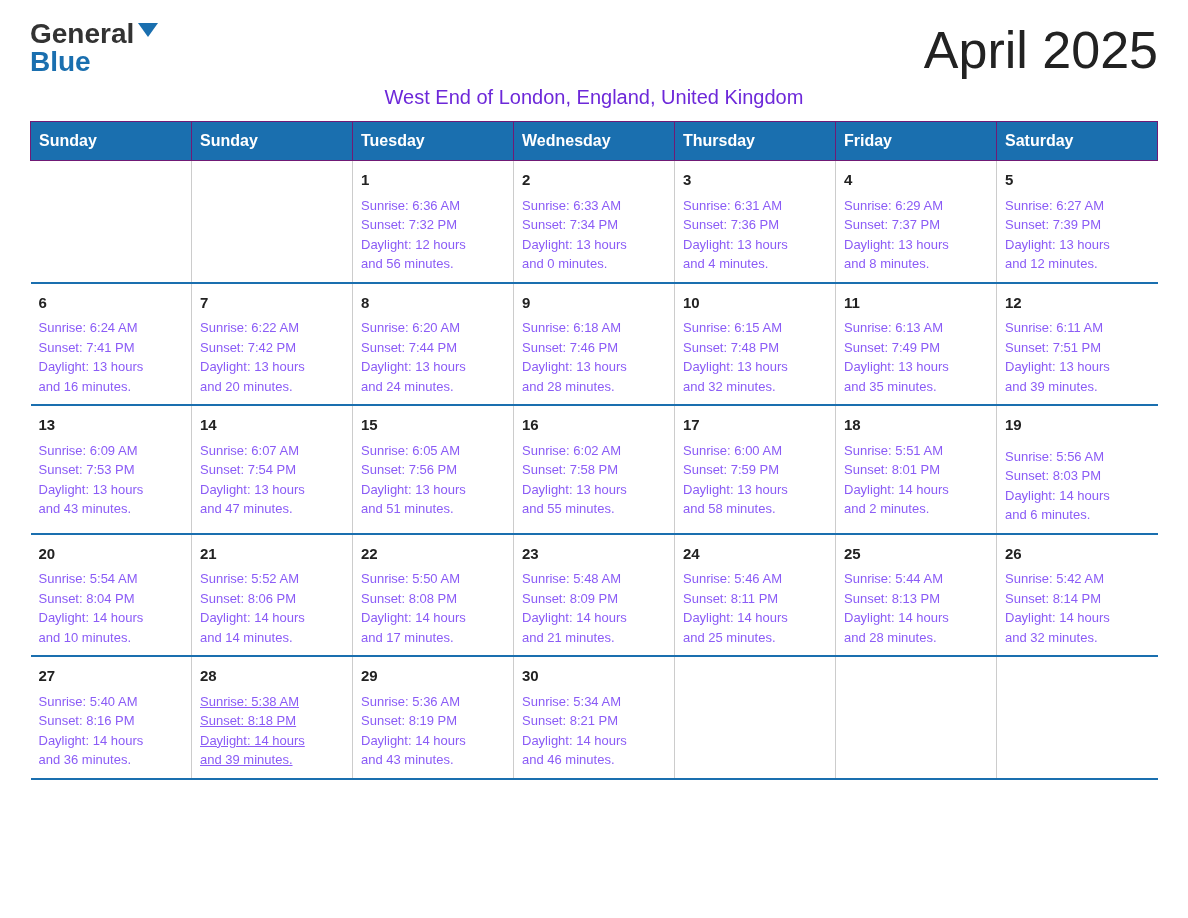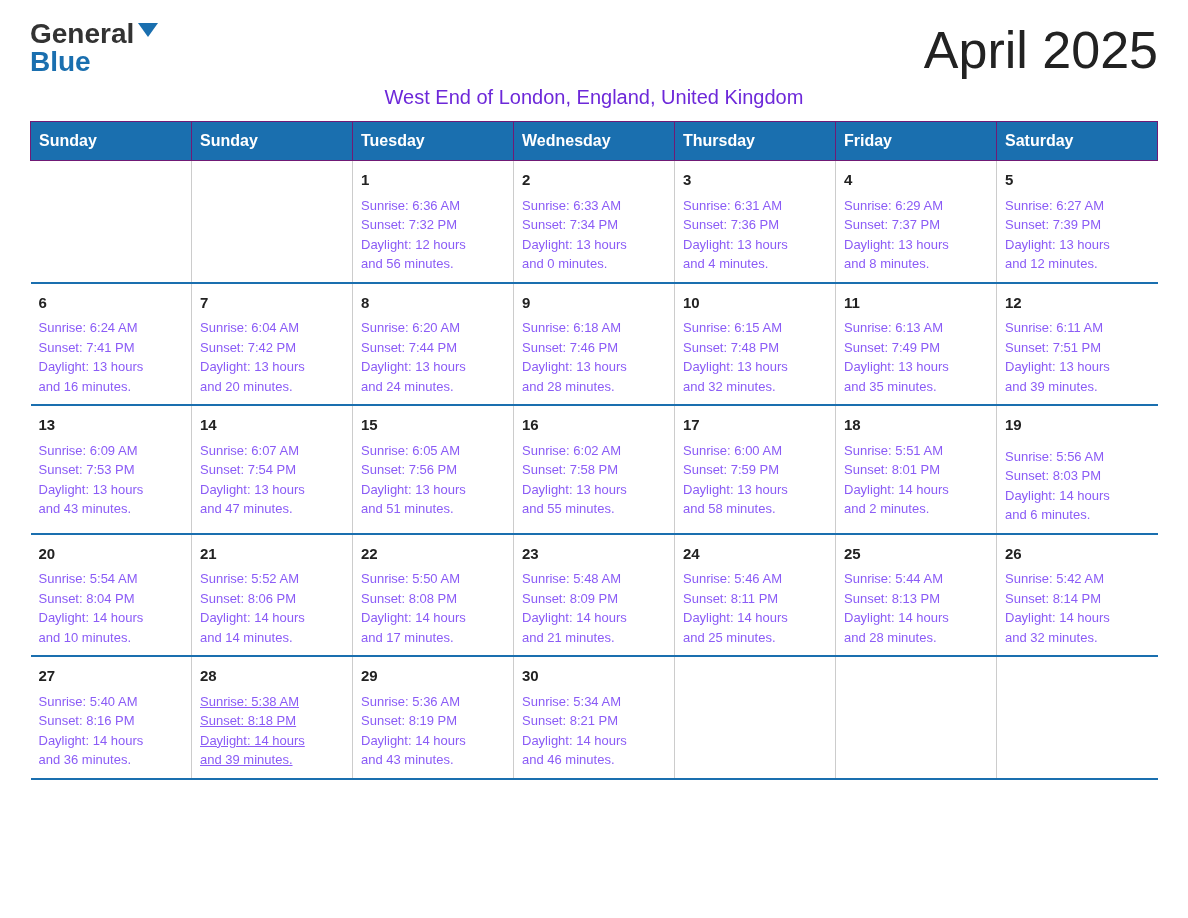--- a/index.html
+++ b/index.html
@@ -174,21 +174,21 @@
       <tr>
         <td>
           <span class="day-number">6</span>
           <div class="day-info" style="white-space: pre-line;">Sunrise: 6:24 AM
 Sunset: 7:41 PM
 Daylight: 13 hours
 and 16 minutes.</div>
         </td>
         <td>
           <span class="day-number">7</span>
-          <div class="day-info" style="white-space: pre-line;">Sunrise: 6:04 AM
+          <div class="day-info" style="white-space: pre-line;">Sunrise: 6:22 AM
 Sunset: 7:42 PM
 Daylight: 13 hours
 and 20 minutes.</div>
         </td>
         <td>
           <span class="day-number">8</span>
           <div class="day-info" style="white-space: pre-line;">Sunrise: 6:20 AM
 Sunset: 7:44 PM
 Daylight: 13 hours
 and 24 minutes.</div>

